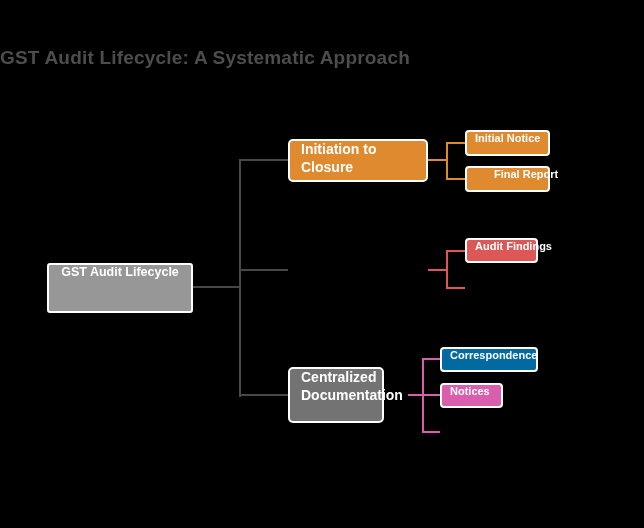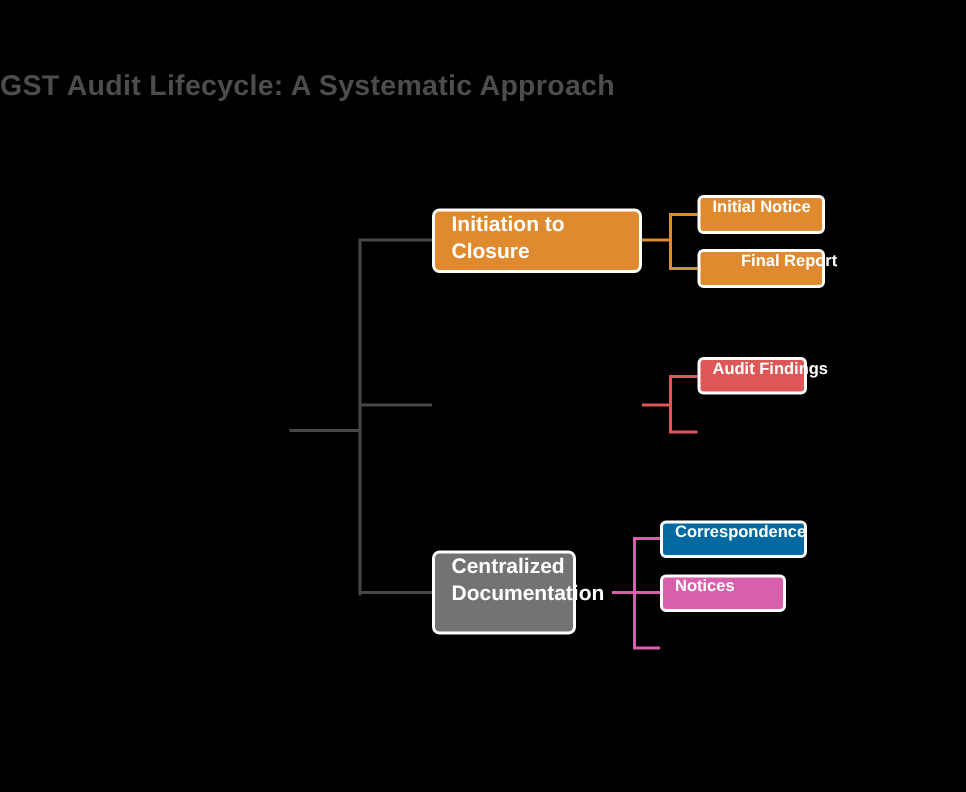--- a/index.html
+++ b/index.html
@@ -78,20 +78,23 @@
   <div class="connector" style="left: 446px; top: 250px; width: 2px; height: 39px; background: rgb(222, 87, 87);"></div>
   <div class="connector" style="left: 448px; top: 250px; width: 17px; height: 2px; background: rgb(222, 87, 87);"></div>
   <div class="connector" style="left: 448px; top: 287px; width: 17px; height: 2px; background: rgb(222, 87, 87);"></div>
 
   <div class="connector" style="left: 408px; top: 394px; width: 16px; height: 2px; background: rgb(217, 95, 172);"></div>
   <div class="connector" style="left: 422px; top: 358px; width: 2px; height: 75px; background: rgb(217, 95, 172);"></div>
   <div class="connector" style="left: 424px; top: 358px; width: 16px; height: 2px; background: rgb(217, 95, 172);"></div>
   <div class="connector" style="left: 424px; top: 394px; width: 16px; height: 2px; background: rgb(217, 95, 172);"></div>
   <div class="connector" style="left: 424px; top: 431px; width: 16px; height: 2px; background: rgb(217, 95, 172);"></div>
 
+  <div class="node root-node" style="left: 47px; top: 263px; width: 146px; height: 50px; background: rgb(151, 151, 151); border-color: rgb(255, 255, 255); color: rgb(255, 255, 255);">
+    <span class="node-label">GST Audit Lifecycle</span>
+  </div>
 
   <div class="node branch-node" style="left: 288px; top: 139px; width: 140px; height: 43px; background: rgb(224, 138, 47); border-color: rgb(255, 255, 255); color: rgb(255, 255, 255);">
     <span class="node-label">Initiation to Closure</span>
   </div>
   <div class="node leaf-node" style="left: 465px; top: 130px; width: 85px; height: 26px; background: rgb(224, 138, 47); border-color: rgb(255, 255, 255); color: rgb(255, 255, 255);">
     <span class="node-label">Initial Notice</span>
   </div>
   <div class="node leaf-node" style="left: 465px; top: 166px; width: 85px; height: 26px; background: rgb(224, 138, 47); border-color: rgb(255, 255, 255); color: rgb(255, 255, 255); padding-left: 27px;">
     <span class="node-label">Final Report</span>
   </div>
@@ -100,17 +103,17 @@
     <span class="node-label">Audit Findings</span>
   </div>
 
   <div class="node branch-node" style="left: 288px; top: 367px; width: 96px; height: 56px; background: #737373; border-color: rgb(255, 255, 255); color: rgb(255, 255, 255);">
     <span class="node-label">Centralized
 Documentation</span>
   </div>
   <div class="node leaf-node" style="left: 440px; top: 347px; width: 98px; height: 25px; background: #0369a1; border-color: rgb(255, 255, 255); color: rgb(255, 255, 255);">
     <span class="node-label">Correspondence</span>
   </div>
-  <div class="node leaf-node" style="left: 440px; top: 383px; width: 84px; height: 25px; background: rgb(217, 95, 172); border-color: rgb(255, 255, 255); color: rgb(255, 255, 255);">
+  <div class="node leaf-node" style="left: 440px; top: 383px; width: 63px; height: 25px; background: rgb(217, 95, 172); border-color: rgb(255, 255, 255); color: rgb(255, 255, 255);">
     <span class="node-label">Notices</span>
   </div>
 
 </div>
 
 </body></html>

